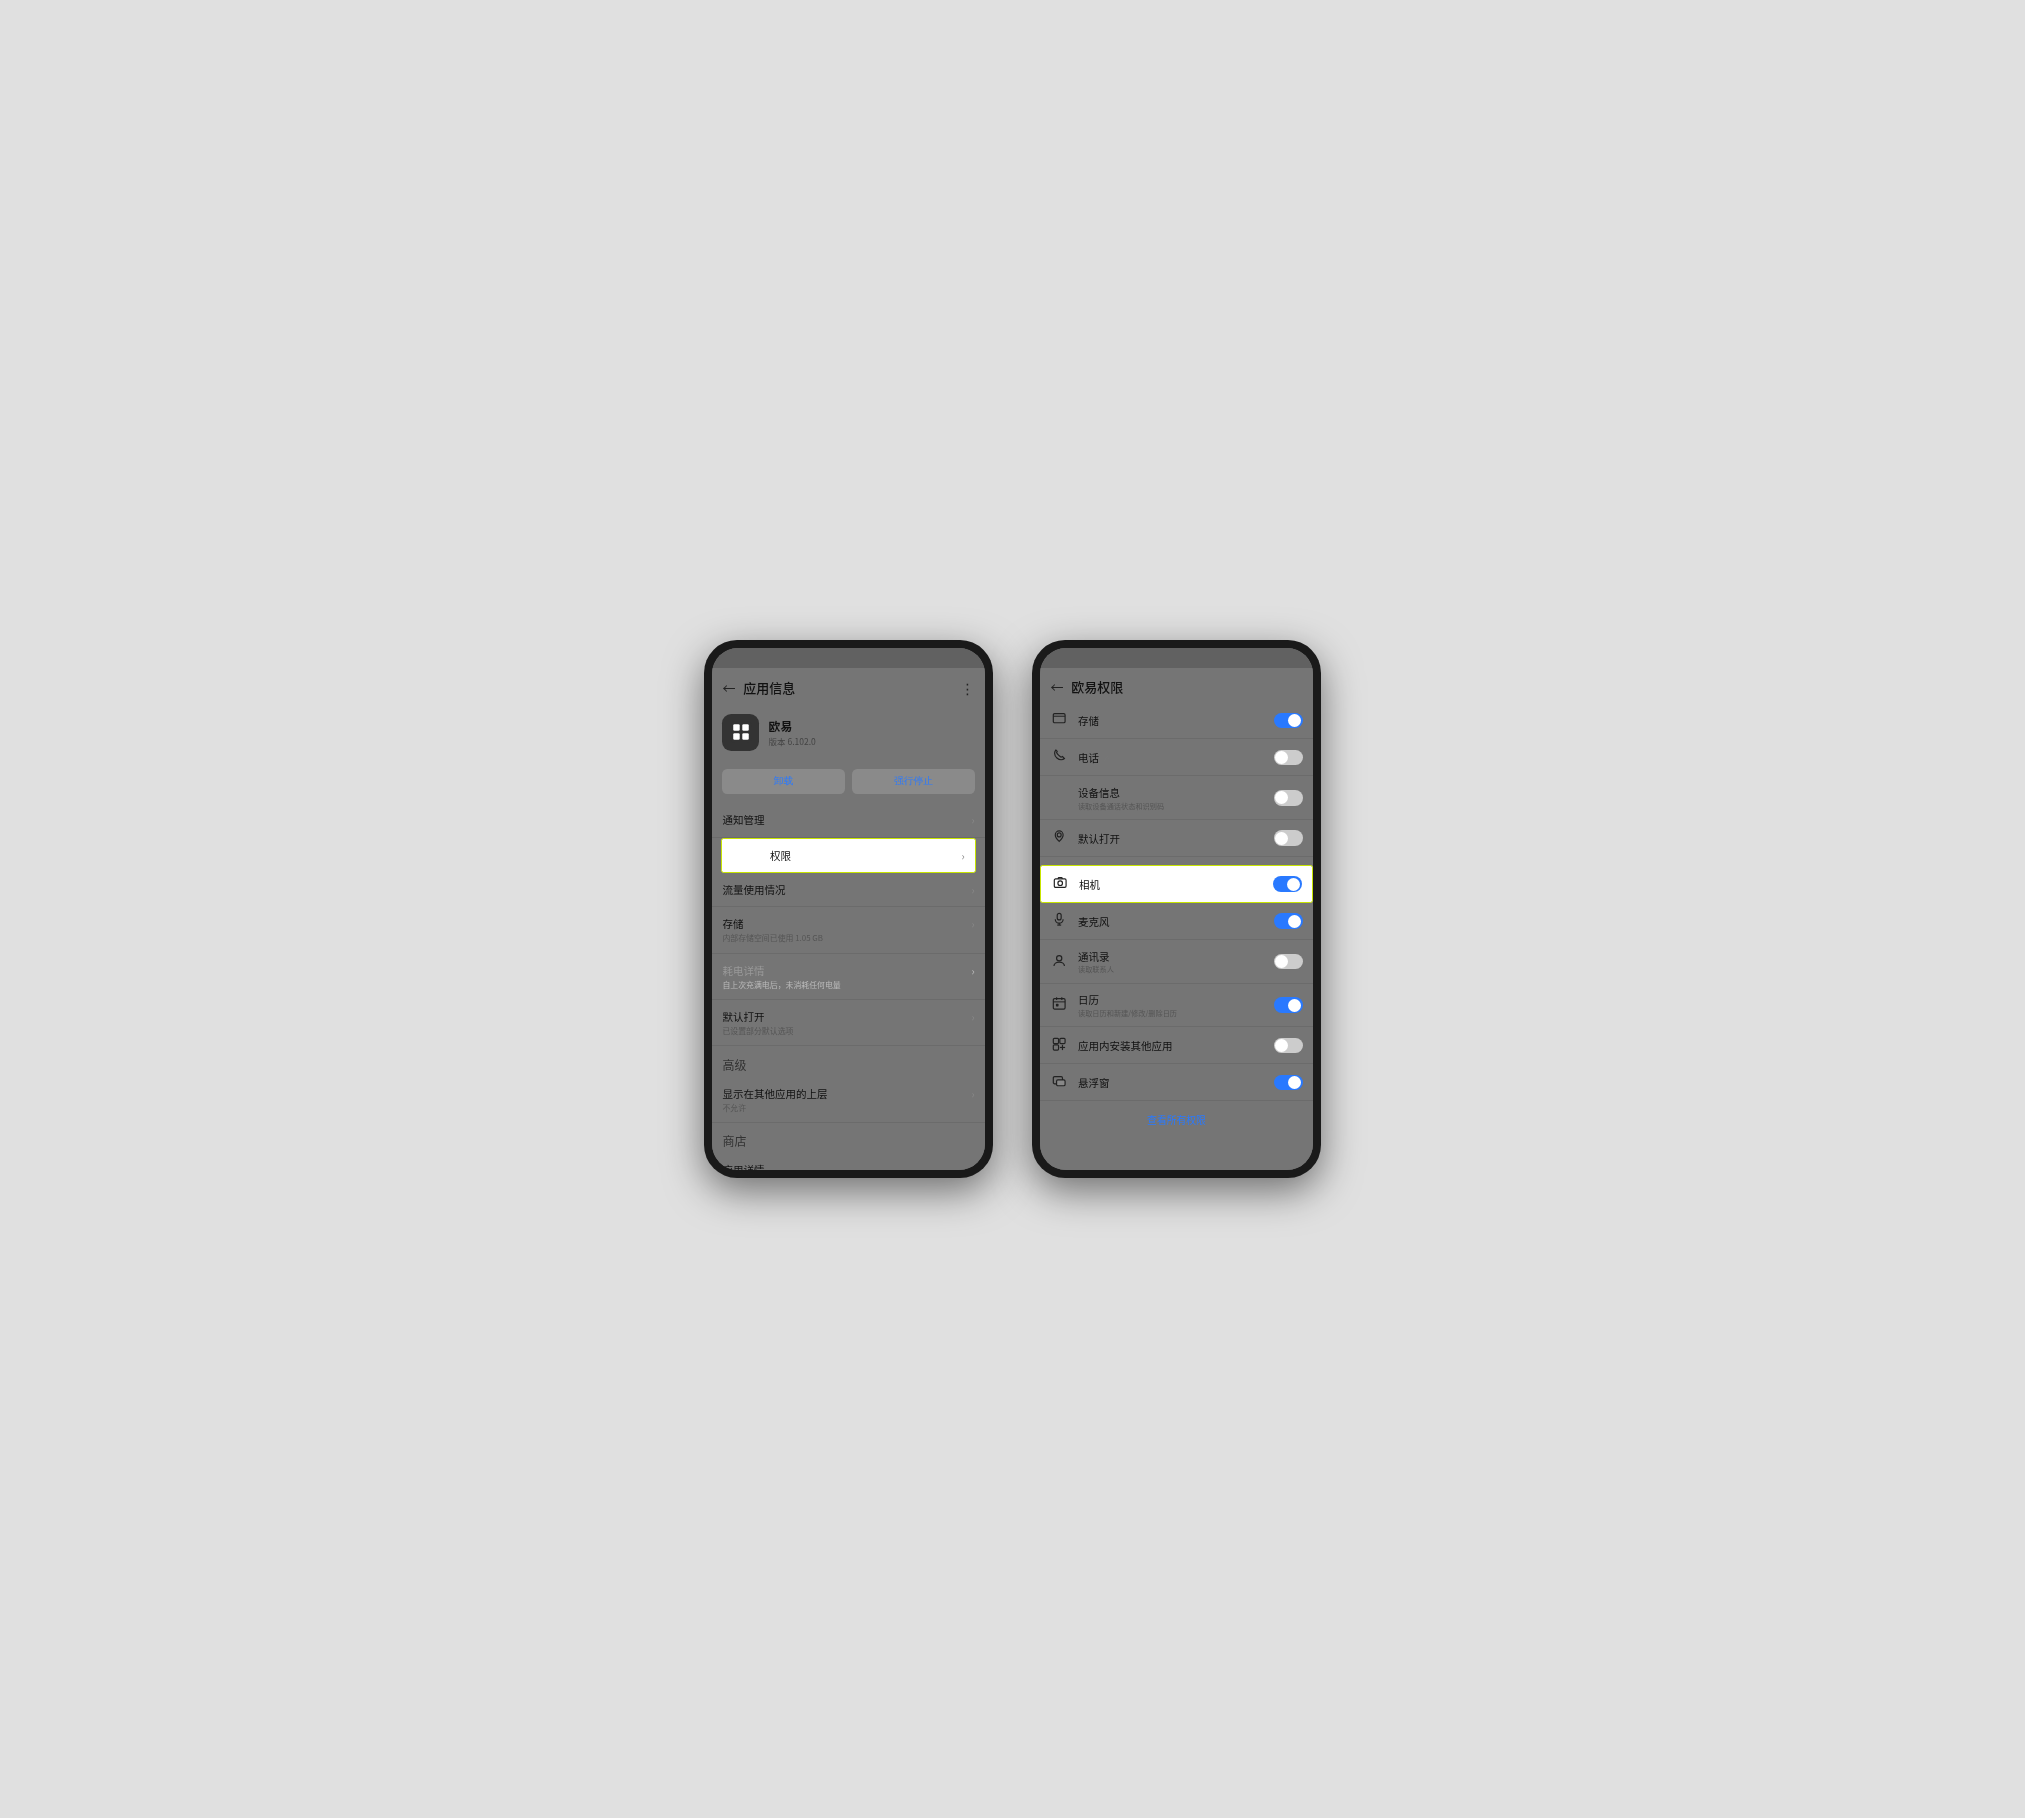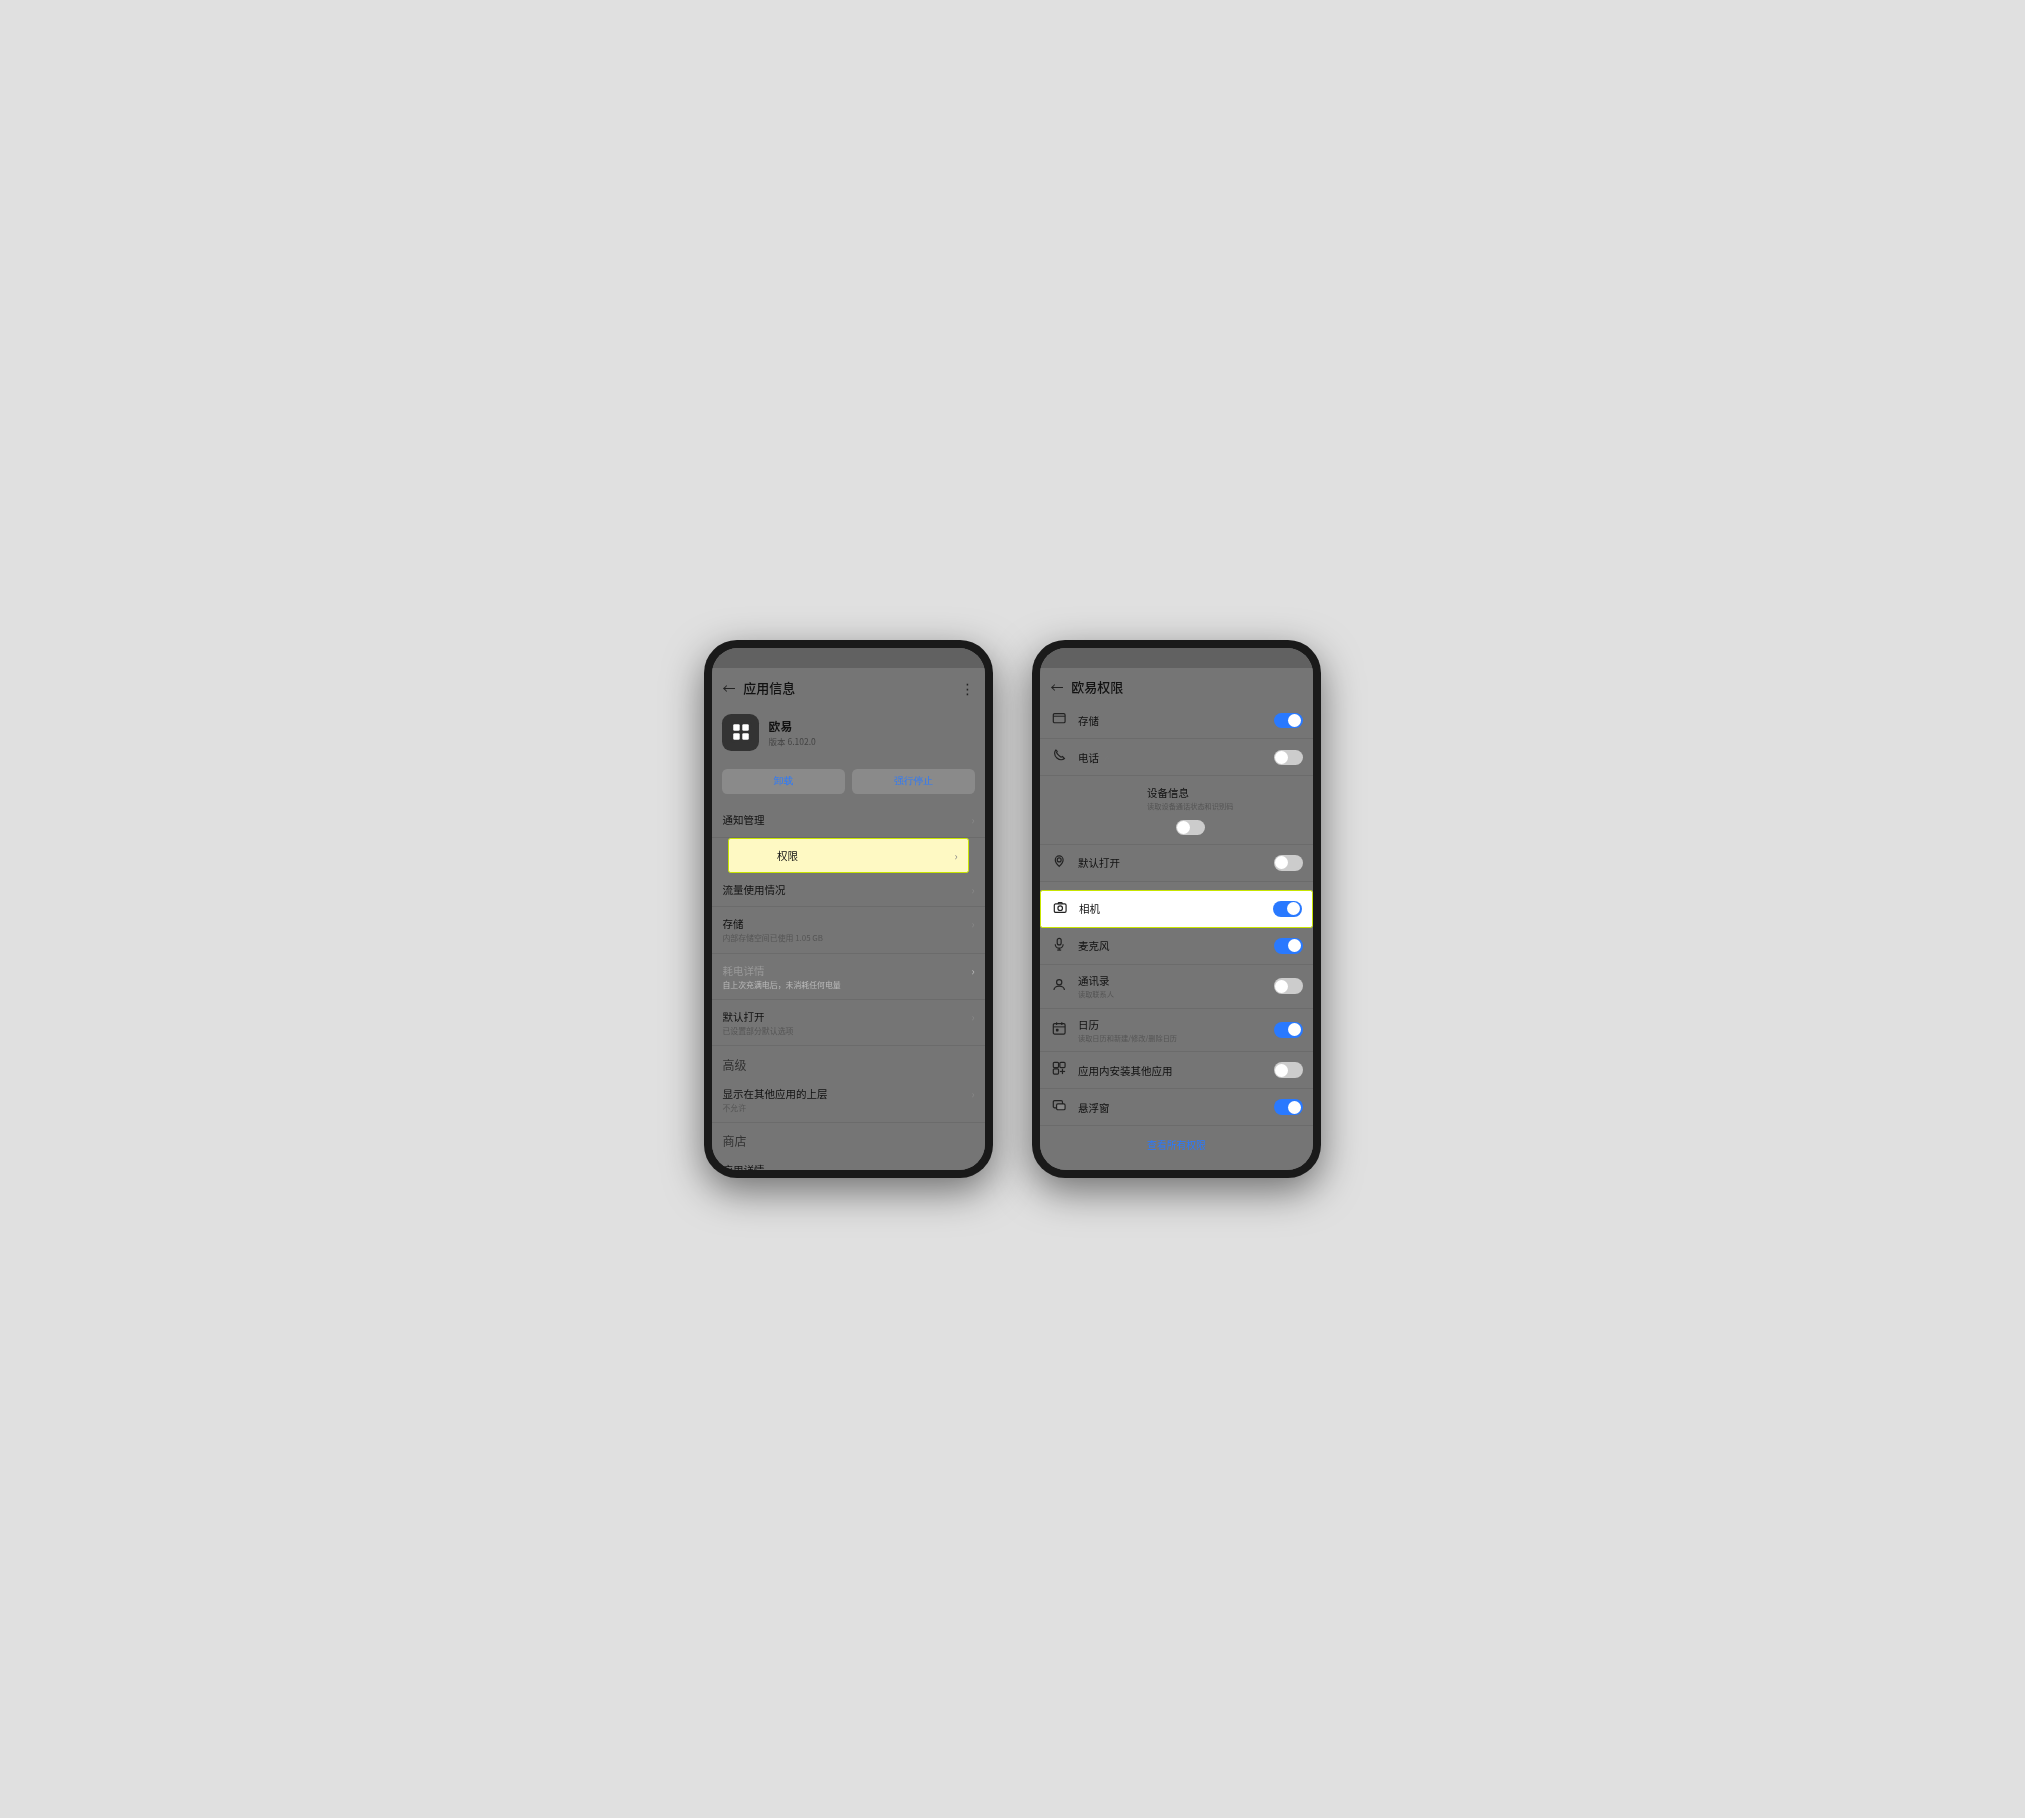--- a/index.html
+++ b/index.html
@@ -146,24 +146,24 @@
       display: flex;
       align-items: flex-start;
       padding: 9.2px 10.5px;
       border-bottom: 0.7px solid rgba(0,0,0,0.08);
       background: #757575;
       cursor: pointer;
       position: relative;
     }
 
     .menu-item.highlighted {
-      background: #fef9c3;
+      background: #ffffff;
       border: 1.3px solid #c8e500;
       border-radius: 2.6px;
-      margin: 0 16px;
+      margin: 0 9px;
       padding-left: 48px;
     }
 
     .menu-item-content {
       flex: 1;
     }
 
     .menu-item-title {
       font-size: 10.5px;
       color: #111;
@@ -269,21 +269,20 @@
     .view-all-link {
       text-align: center;
       padding: 11.8px;
       font-size: 9.8px;
       color: #2979ff;
       cursor: pointer;
     }
 
     .sub-item {
       padding-left: 38px;
-      flex-direction: column;
     }
 
     .chevron-expand {
       font-size: 8.5px;
       color: #777;
       margin-left: 1.3px;
     }
   </style>
 </head>
 <body>

